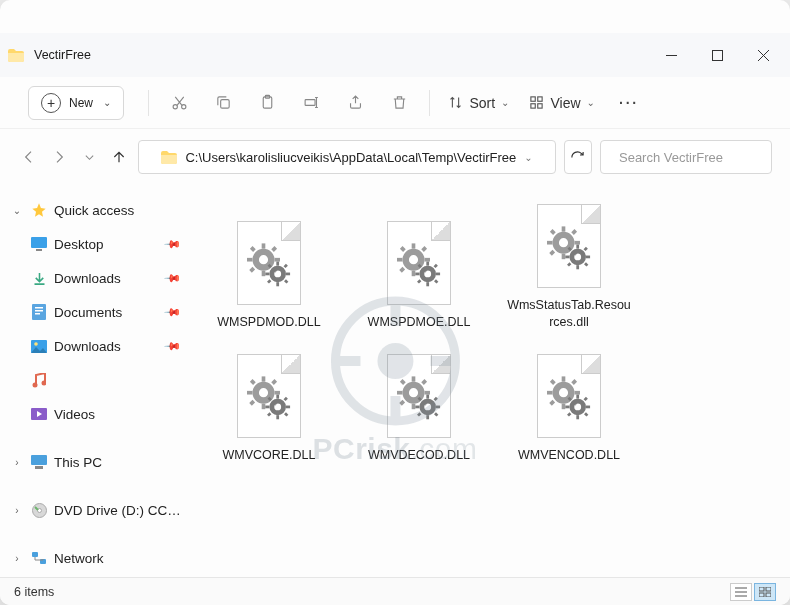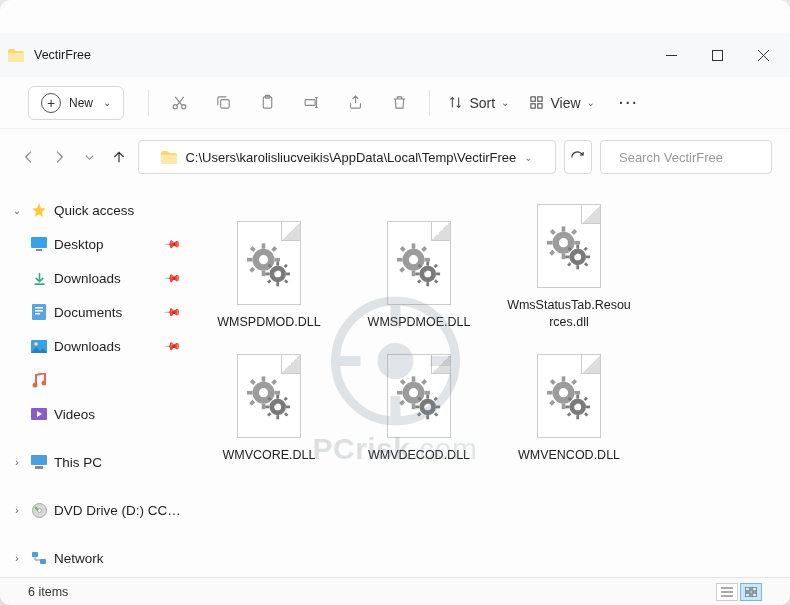--- a/index.html
+++ b/index.html
@@ -40,21 +40,21 @@
 .sbitem.sub { padding-left: 26px; justify-content: space-between; }
 .sbspacer { height: 14px; }
 .content { flex: 1; padding: 10px 8px; overflow-y: auto; position: relative;}
 .grid { display: flex; flex-wrap: wrap; gap: 8px 20px; }
 .fileitem { width: 130px; display: flex; flex-direction: column; align-items: center; padding: 6px 2px; cursor: pointer; border-radius: 3px; justify-content: flex-end;}
 .fileicon { width: 72px; height: 90px; position: relative; margin-bottom: 6px; display:flex; align-items:center; justify-content:center;}
 .filepage { width: 64px; height: 84px; background: #fff; border: 1px solid #ccc; position: relative; }
 .filepage::before { content:''; position: absolute; top: 0; right: 0; width: 18px; height: 18px; background: linear-gradient(135deg, #fff 50%, #ddd 50%); border-left: 1px solid #ccc; border-bottom: 1px solid #ccc;}
 .gearwrap { position: absolute; top: 50%; left: 50%; transform: translate(-50%, -45%);}
 .filename { font-size: 12.5px; color: #222; text-align: center; line-height: 1.35; word-break: break-word; max-width: 126px;}
-.statusbar { height: 28px; border-top: 1px solid #e6e6e6; display: flex; align-items: center; padding: 0 28px; font-size: 12.5px; color: #333; background: #fafafa;}
+.statusbar { height: 28px; border-top: 1px solid #e6e6e6; display: flex; align-items: center; padding: 0 14px; font-size: 12.5px; color: #333; background: #fafafa;}
 .statusbar .spacer { flex: 1; }
 .viewtoggle { display: flex; gap: 2px; }
 .viewtoggle .vt { width: 22px; height: 18px; border: 1px solid #ccc; display: flex; align-items: center; justify-content: center; font-size: 10px; color: #555; cursor: pointer; background: #fff;}
 .viewtoggle .vt.active { background: #cde6f7; border-color: #7ab5e0;}
 .watermark { position: absolute; top: 50%; left: 50%; transform: translate(-50%, -50%); pointer-events: none; z-index: 5; opacity: 0.22;}
 .watermark .wm-icon { width: 130px; height: 130px; margin: 0 auto 6px; position: relative;}
 .watermark .wm-text { font-size: 30px; font-weight: 600; color: #6b7b8a; letter-spacing: 0.5px; text-align:center;}
 .watermark .wm-sub { font-size: 30px; font-weight: 400; color: #8896a3; text-align:center;}
 svg { display: block; }
 </style>

